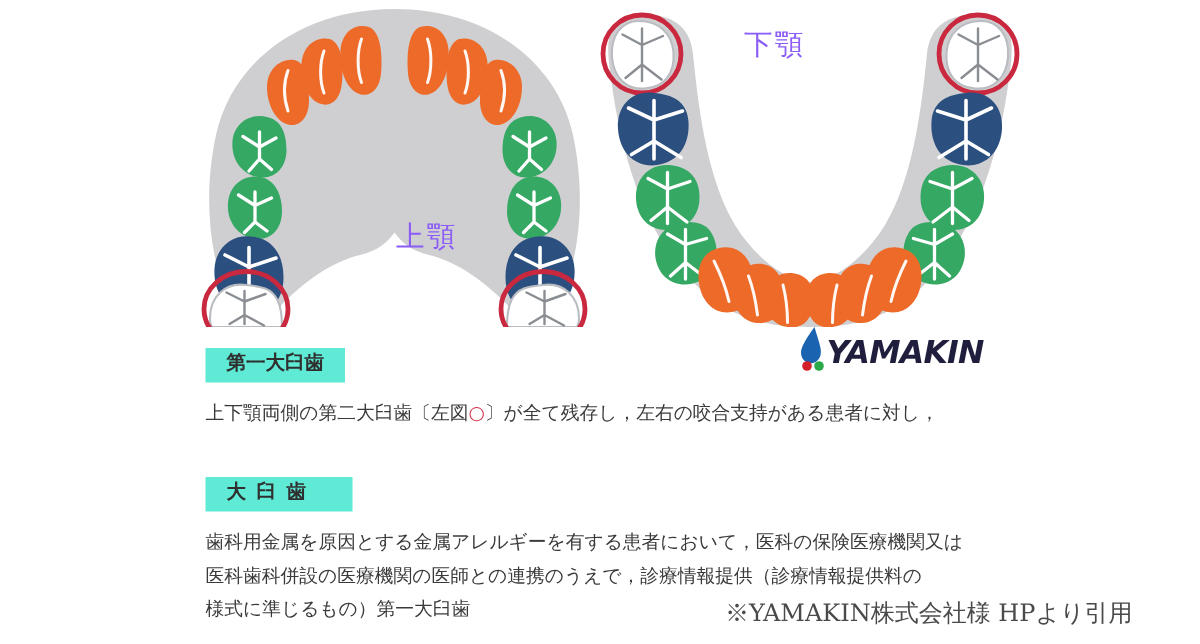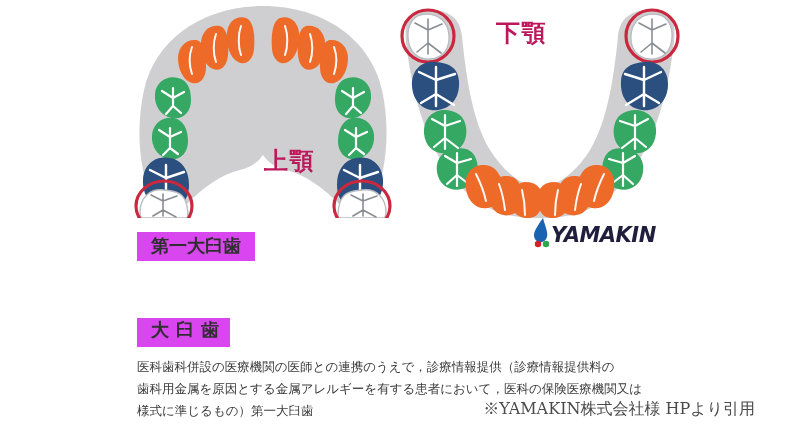--- a/index.html
+++ b/index.html
@@ -34,24 +34,24 @@
   }
   .arch-svg {
     position: absolute;
     display: block;
   }
   #upper-arch-wrap { left: 128px; top: 2px; }
   #lower-arch-wrap { left: 400px; top: 2px; }
 
   .jaw-label {
     position: absolute;
-    font-size: 24px;
-    font-weight: 700;
+    font-size: 19px;
+    font-weight: 400;
     letter-spacing: 1.5px;
-    color: #be185d;
+    color: #8b5cf6;
     font-family: "DejaVu Sans", "Liberation Sans", sans-serif;
     white-space: nowrap;
   }
   #upper-jaw-label { left: 264px; top: 145px; }
   #lower-jaw-label { left: 496px; top: 17px; }
 
   
   #logo {
     position: absolute;
     left: 531px;
@@ -61,30 +61,30 @@
   }
   #logo svg { display: block; }
 
   
   .note-block { position: absolute; left: 137px; }
   #note-block-1 { top: 232px; }
   #note-block-2 { top: 318px; }
 
   .badge {
     display: inline-block;
-    background: #d946ef;
+    background: #5eead4;
     color: #2f2f2f;
-    font-size: 18px;
+    font-size: 13px;
     font-weight: 700;
     padding: 4px 14px 5px 14px;
     line-height: 1.1;
     font-family: "DejaVu Sans", "Liberation Sans", sans-serif;
     white-space: nowrap;
   }
-  .badge.wide { letter-spacing: 7px; padding-right: 4px; font-family: Liberation Mono, monospace; }
+  .badge.wide { letter-spacing: 7px; padding-right: 24px; }
 
   .note-body {
     margin-top: 9px;
     font-size: 12.5px;
     line-height: 1.78;
     color: #3a3a3a;
     font-family: "DejaVu Sans", "Liberation Sans", sans-serif;
     white-space: nowrap;
   }
   .note-body div { white-space: nowrap; }
@@ -250,27 +250,28 @@
         <circle cx="7" cy="28" r="3.2" fill="#d4202a"></circle>
         <circle cx="15" cy="28" r="3.2" fill="#2aa84a"></circle>
       </g>
       <text x="20" y="26" font-family="'DejaVu Sans','Liberation Sans',sans-serif" font-size="21" font-weight="700" font-style="italic" letter-spacing="-0.5" fill="#1f1f3d">YAMAKIN</text>
     </svg>
   </div>
 
   <div id="note-block-1" class="note-block">
     <div class="badge">第一大臼歯</div>
     <div class="note-body">
+      <div><span>上下顎両側の第二大臼歯〔左図</span><span class="mark-o">○</span><span>〕が全て残存し，左右の咬合支持がある患者に対し，</span></div>
     </div>
   </div>
 
   <div id="note-block-2" class="note-block">
     <div class="badge wide">大臼歯</div>
     <div class="note-body">
+      <div>歯科用金属を原因とする金属アレルギーを有する患者において，医科の保険医療機関又は</div>
       <div>医科歯科併設の医療機関の医師との連携のうえで，診療情報提供（診療情報提供料の</div>
-      <div>歯科用金属を原因とする金属アレルギーを有する患者において，医科の保険医療機関又は</div>
       <div>様式に準じるもの）第一大臼歯</div>
     </div>
   </div>
 
   <div id="credit">※YAMAKIN株式会社様 HPより引用</div>
 
 </div>
 
 </body></html>

